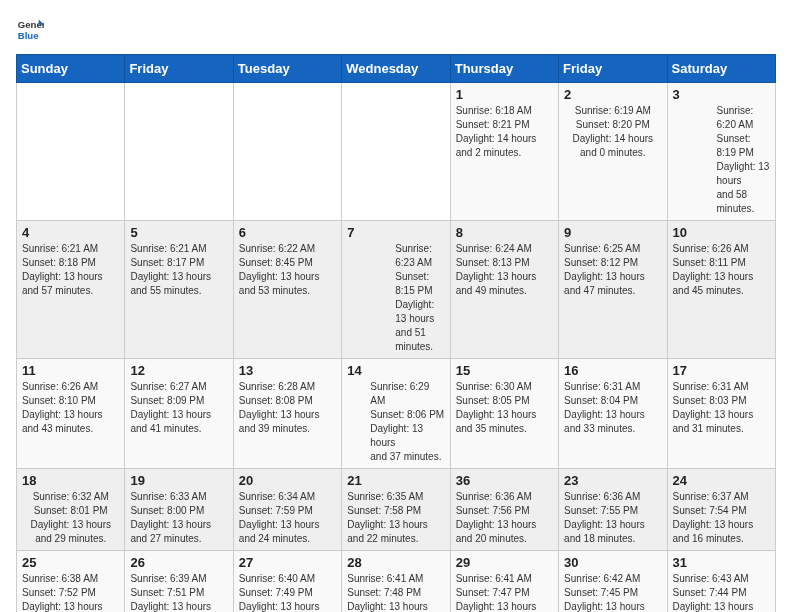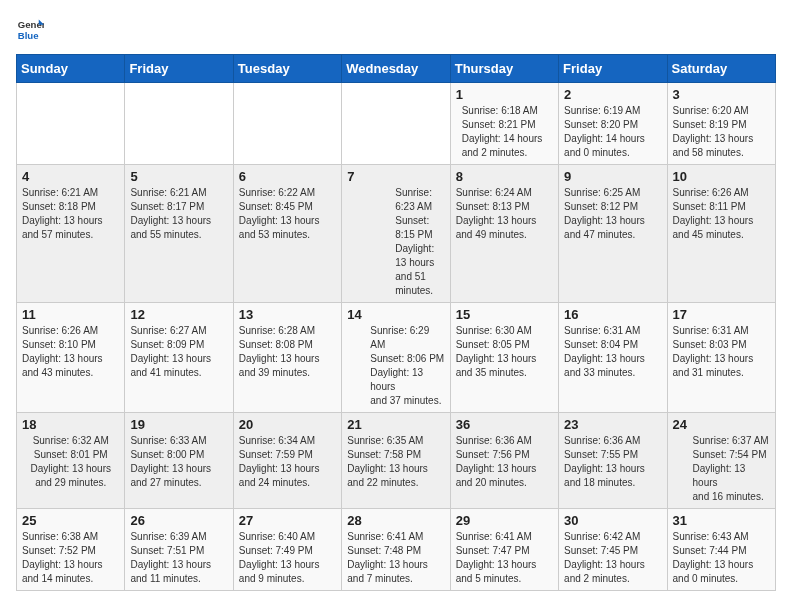--- a/index.html
+++ b/index.html
@@ -112,35 +112,35 @@
       </tr>
   </thead>
   <tbody id="calendar-body">
   <tr>
         <td class="empty-cell"></td>
         <td class="empty-cell"></td>
         <td class="empty-cell"></td>
         <td class="empty-cell"></td>
         <td>
           <span class="day-number">1</span>
-          <div class="day-info" style="white-space: pre-line; margin-left: 6px;">Sunrise: 6:18 AM
+          <div class="day-info" style="white-space: pre-line;">Sunrise: 6:18 AM
 Sunset: 8:21 PM
 Daylight: 14 hours
 and 2 minutes.</div>
         </td>
         <td>
           <span class="day-number">2</span>
-          <div class="day-info" style="white-space: pre-line;">Sunrise: 6:19 AM
+          <div class="day-info" style="white-space: pre-line; text-align: center;">Sunrise: 6:19 AM
 Sunset: 8:20 PM
 Daylight: 14 hours
 and 0 minutes.</div>
         </td>
         <td>
           <span class="day-number">3</span>
-          <div class="day-info" style="white-space: pre-line;">Sunrise: 6:20 AM
+          <div class="day-info" style="white-space: pre-line; margin-left: 44px;">Sunrise: 6:20 AM
 Sunset: 8:19 PM
 Daylight: 13 hours
 and 58 minutes.</div>
         </td>
       </tr>
       <tr>
         <td>
           <span class="day-number">4</span>
           <div class="day-info" style="white-space: pre-line;">Sunrise: 6:21 AM
 Sunset: 8:18 PM
@@ -279,21 +279,21 @@
         </td>
         <td>
           <span class="day-number">23</span>
           <div class="day-info" style="white-space: pre-line;">Sunrise: 6:36 AM
 Sunset: 7:55 PM
 Daylight: 13 hours
 and 18 minutes.</div>
         </td>
         <td>
           <span class="day-number">24</span>
-          <div class="day-info" style="white-space: pre-line; margin-left: 20px;">Sunrise: 6:37 AM
+          <div class="day-info" style="white-space: pre-line;">Sunrise: 6:37 AM
 Sunset: 7:54 PM
 Daylight: 13 hours
 and 16 minutes.</div>
         </td>
       </tr>
       <tr>
         <td>
           <span class="day-number">25</span>
           <div class="day-info" style="white-space: pre-line;">Sunrise: 6:38 AM
 Sunset: 7:52 PM

